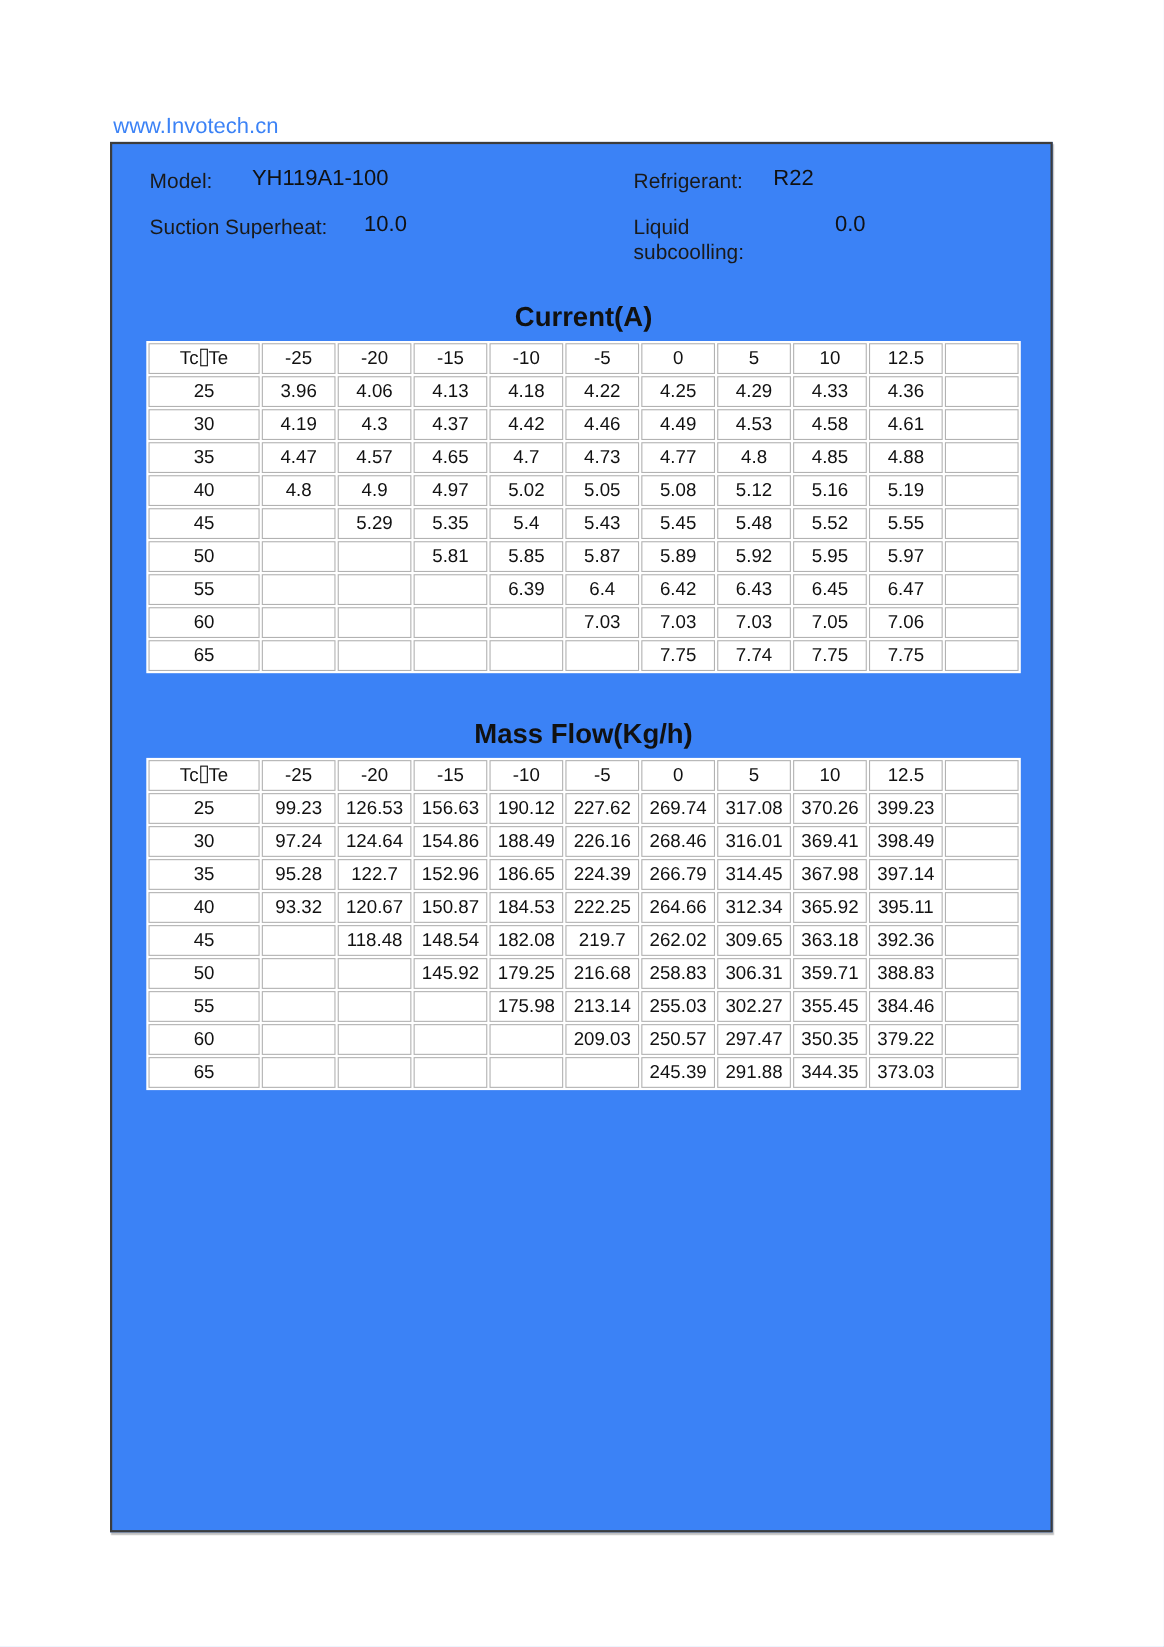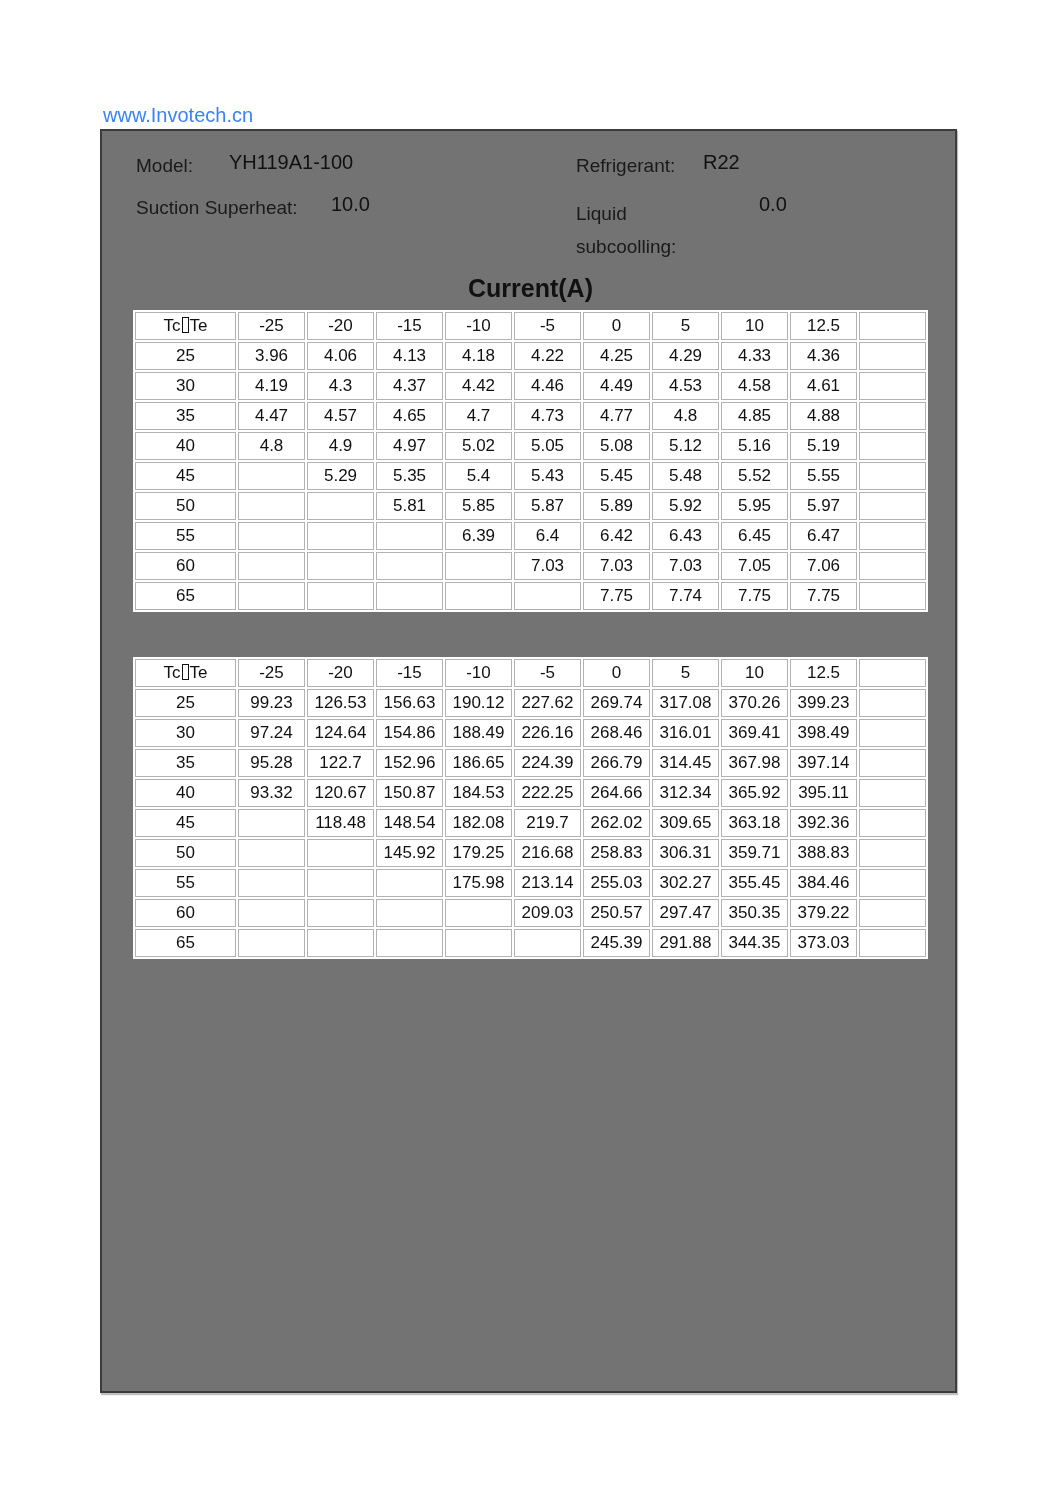--- a/index.html
+++ b/index.html
@@ -12,32 +12,32 @@
     overflow:hidden;
   }
   .site-url {
     position:absolute; left:103px; top:104px;
     font-size:20px; color:#3b82f6;
   }
   .page-frame {
     position:absolute; left:100px; top:129px;
     width:857px; height:1264px;
     border:2px solid #3c3c3c;
-    background:#737373;
+    background:#3b82f6;
     box-shadow:1px 2px 1px rgba(0,0,0,0.25);
   }
   .hdr-label { position:absolute; font-size:19px; color:#1a1a1a; }
   .hdr-value { position:absolute; font-size:20px; color:#111; }
   .model-label        { left:34px;  top:24px; }
   .model-value        { left:127px; top:20px; }
   .refrigerant-label  { left:474px; top:24px; }
   .refrigerant-value  { left:601px; top:20px; }
   .superheat-label    { left:34px;  top:66px; }
   .superheat-value    { left:229px; top:62px; }
-  .subcooling-label   { left:474px; top:66px; width:140px; line-height:33px; }
+  .subcooling-label   { left:474px; top:66px; width:140px; line-height:22px; }
   .subcooling-value   { left:657px; top:62px;text-align:right; }
 
   .tbl-section { position:absolute; left:31px; width:795px; }
   .sec-current { top:141px; }
   .sec-mass    { top:520px; }
   .tbl-title {
     font-size:25px; font-weight:bold; text-align:center;
     line-height:32px; color:#111;
   }
   table.data-table {
@@ -211,20 +211,21 @@
             <td>7.74</td>
             <td>7.75</td>
             <td>7.75</td>
             <td></td>
           </tr>
         </tbody>
       </table>
   </section>
 
   <section class="tbl-section sec-mass">
+    <div class="tbl-title">Mass Flow(Kg/h)</div>
     <table class="data-table" data-table="1">
         <thead>
           <tr>
             <th class="corner-col"><span>Tc</span><span class="missing-glyph"></span><span>Te</span></th>
             <th>-25</th>
             <th>-20</th>
             <th>-15</th>
             <th>-10</th>
             <th>-5</th>
             <th>0</th>

